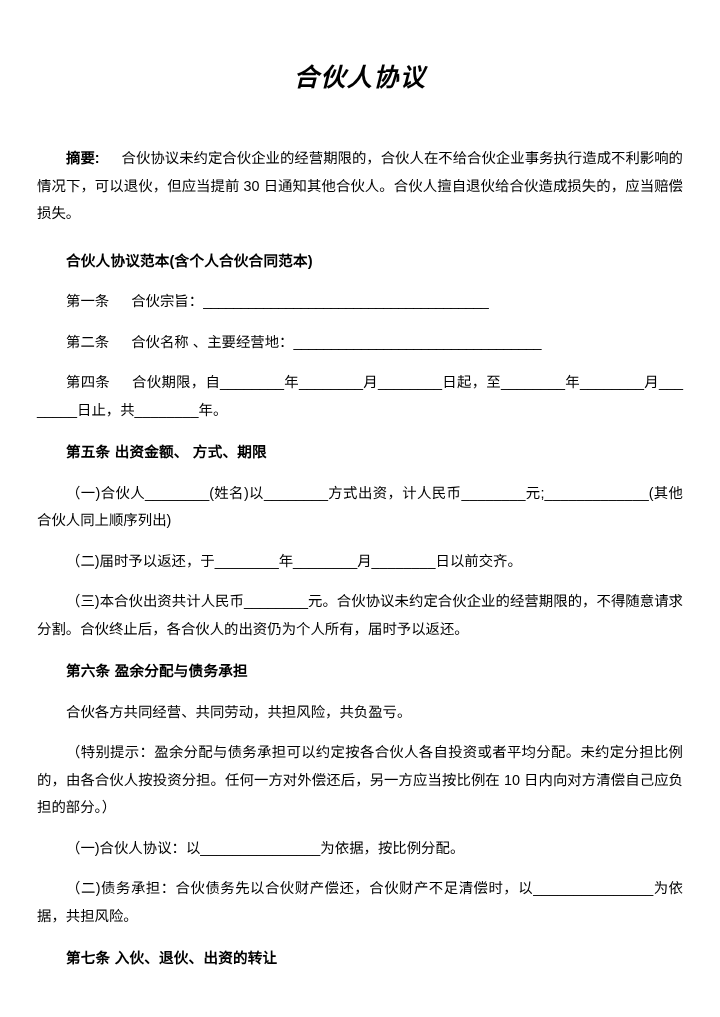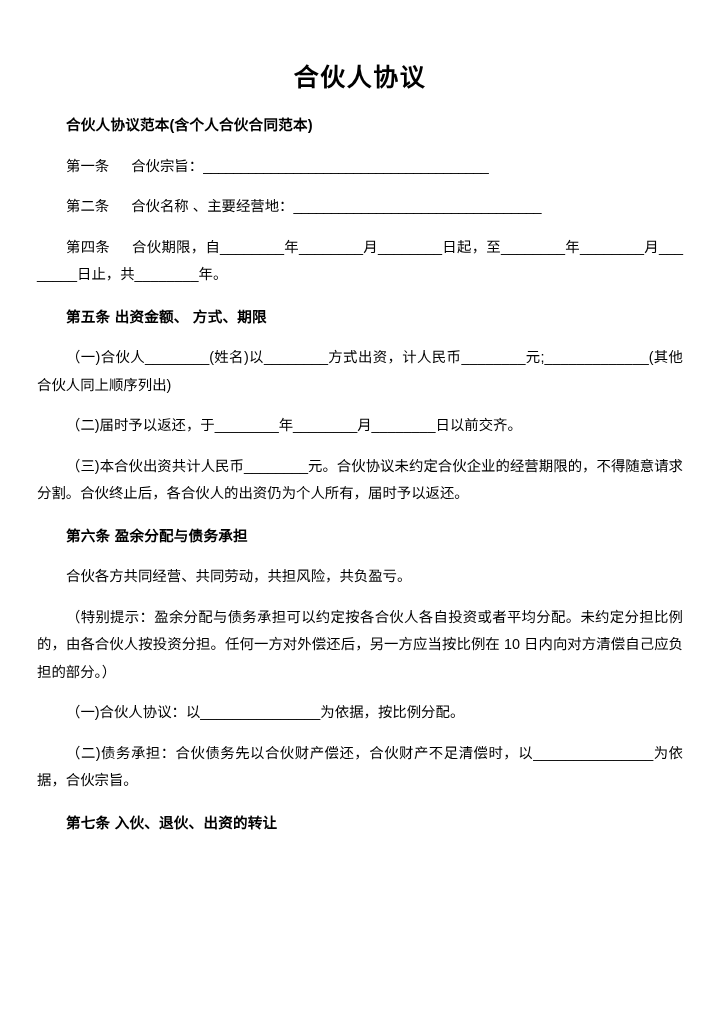--- a/index.html
+++ b/index.html
@@ -27,20 +27,21 @@
 
   
   .doc-title {
     margin: 0;
     padding-top: 62px;
     text-align: center;
     font-size: 25px;
     font-weight: bold;
     letter-spacing: 1.5px;
     line-height: 1.2;
+    font-style: italic;
   }
 
   
   .para {
     margin: 0;
     font-size: 14.4px;
     line-height: 27.5px;
     text-align: justify;
     text-justify: inter-ideograph;
     word-break: break-all;
@@ -81,20 +82,21 @@
     letter-spacing: -0.5px;
   }
 </style>
 </head>
 <body>
 
 <div class="page">
 
   <h1 class="doc-title">合伙人协议</h1>
 
+  <p class="para abstract-block indent"><span class="abstract-lead">摘要:</span><span class="abstract-gap"></span><span>合伙协议未约定合伙企业的经营期限的，合伙人在不给合伙企业事务执行造成不利影响的情况下，可以退伙，但应当提前 30 日通知其他合伙人。合伙人擅自退伙给合伙造成损失的，应当赔偿损失。</span></p>
 
   <p class="heading sp-before-lg">合伙人协议范本(含个人合伙合同范本)</p>
 
   <p class="para indent sp-before-sm"><span class="clause-label">第一条</span><span>合伙宗旨：</span><span class="fill">______________________________________</span></p>
 
   <p class="para indent sp-before-sm"><span class="clause-label">第二条</span><span>合伙名称 、主要经营地：</span><span class="fill">_________________________________</span></p>
 
 
   <p class="para indent sp-before-sm"><span class="clause-label">第四条</span><span>合伙期限，自________年________月________日起，至________年________月________日止，共________年。</span></p>
 
@@ -107,17 +109,17 @@
   <p class="para indent sp-before-sm">（三)本合伙出资共计人民币________元。合伙协议未约定合伙企业的经营期限的，不得随意请求分割。合伙终止后，各合伙人的出资仍为个人所有，届时予以返还。</p>
 
   <p class="heading sp-before-md">第六条   盈余分配与债务承担</p>
 
   <p class="para indent sp-before-sm">合伙各方共同经营、共同劳动，共担风险，共负盈亏。</p>
 
   <p class="para indent sp-before-sm">（特别提示：盈余分配与债务承担可以约定按各合伙人各自投资或者平均分配。未约定分担比例的，由各合伙人按投资分担。任何一方对外偿还后，另一方应当按比例在 10 日内向对方清偿自己应负担的部分。）</p>
 
   <p class="para indent sp-before-sm">（一)合伙人协议：以_______________为依据，按比例分配。</p>
 
-  <p class="para indent sp-before-sm">（二)债务承担：合伙债务先以合伙财产偿还，合伙财产不足清偿时，以_______________为依据，合伙宗旨。</p>
+  <p class="para indent sp-before-sm">（二)债务承担：合伙债务先以合伙财产偿还，合伙财产不足清偿时，以_______________为依据，共担风险。</p>
 
   <p class="heading sp-before-md">第七条   入伙、退伙、出资的转让</p>
 
 </div>
 
 </body></html>

